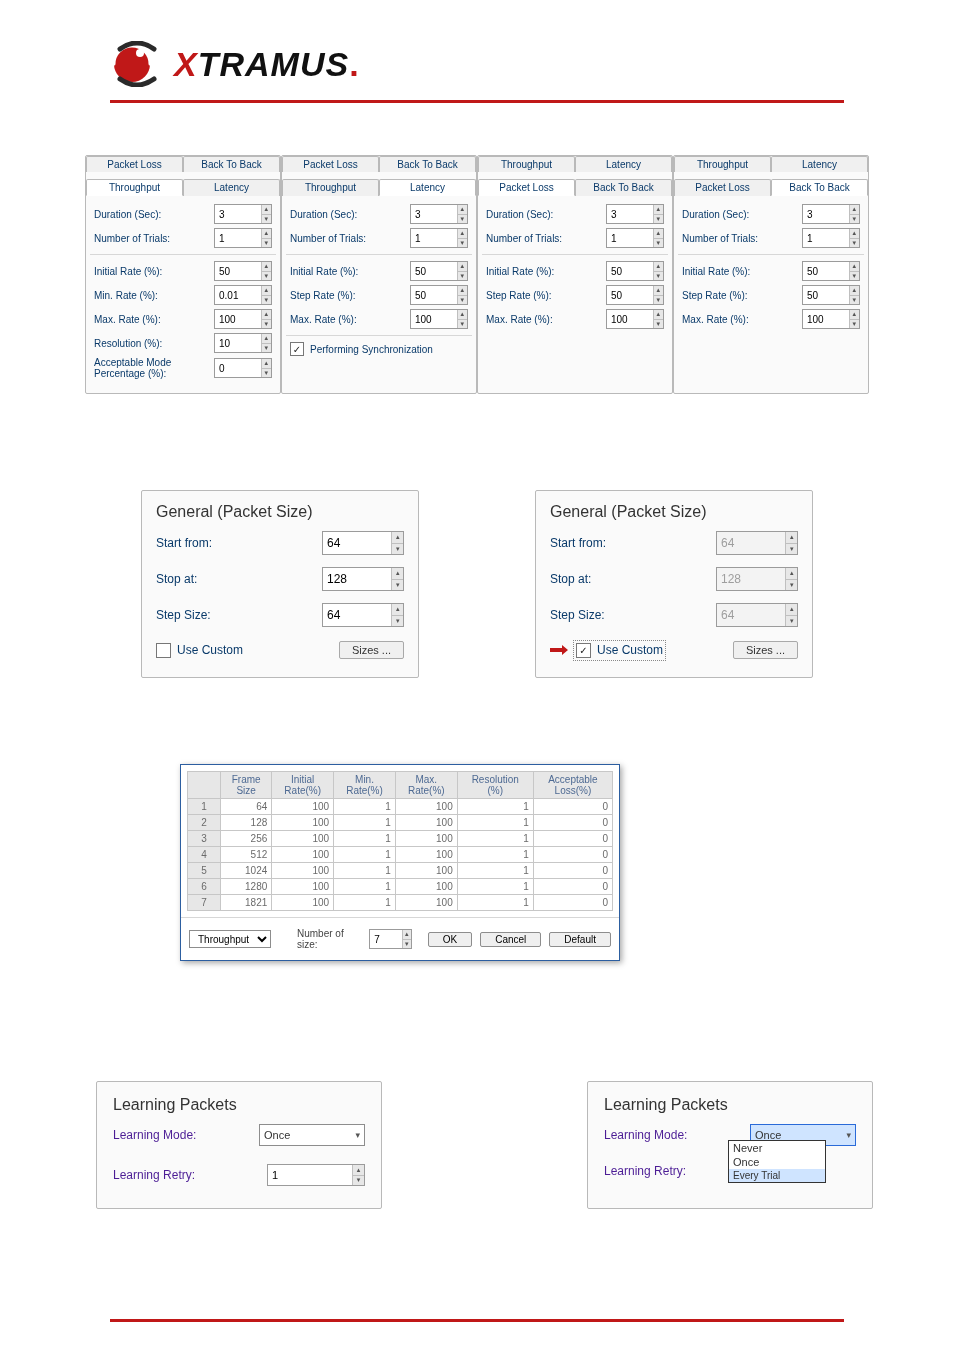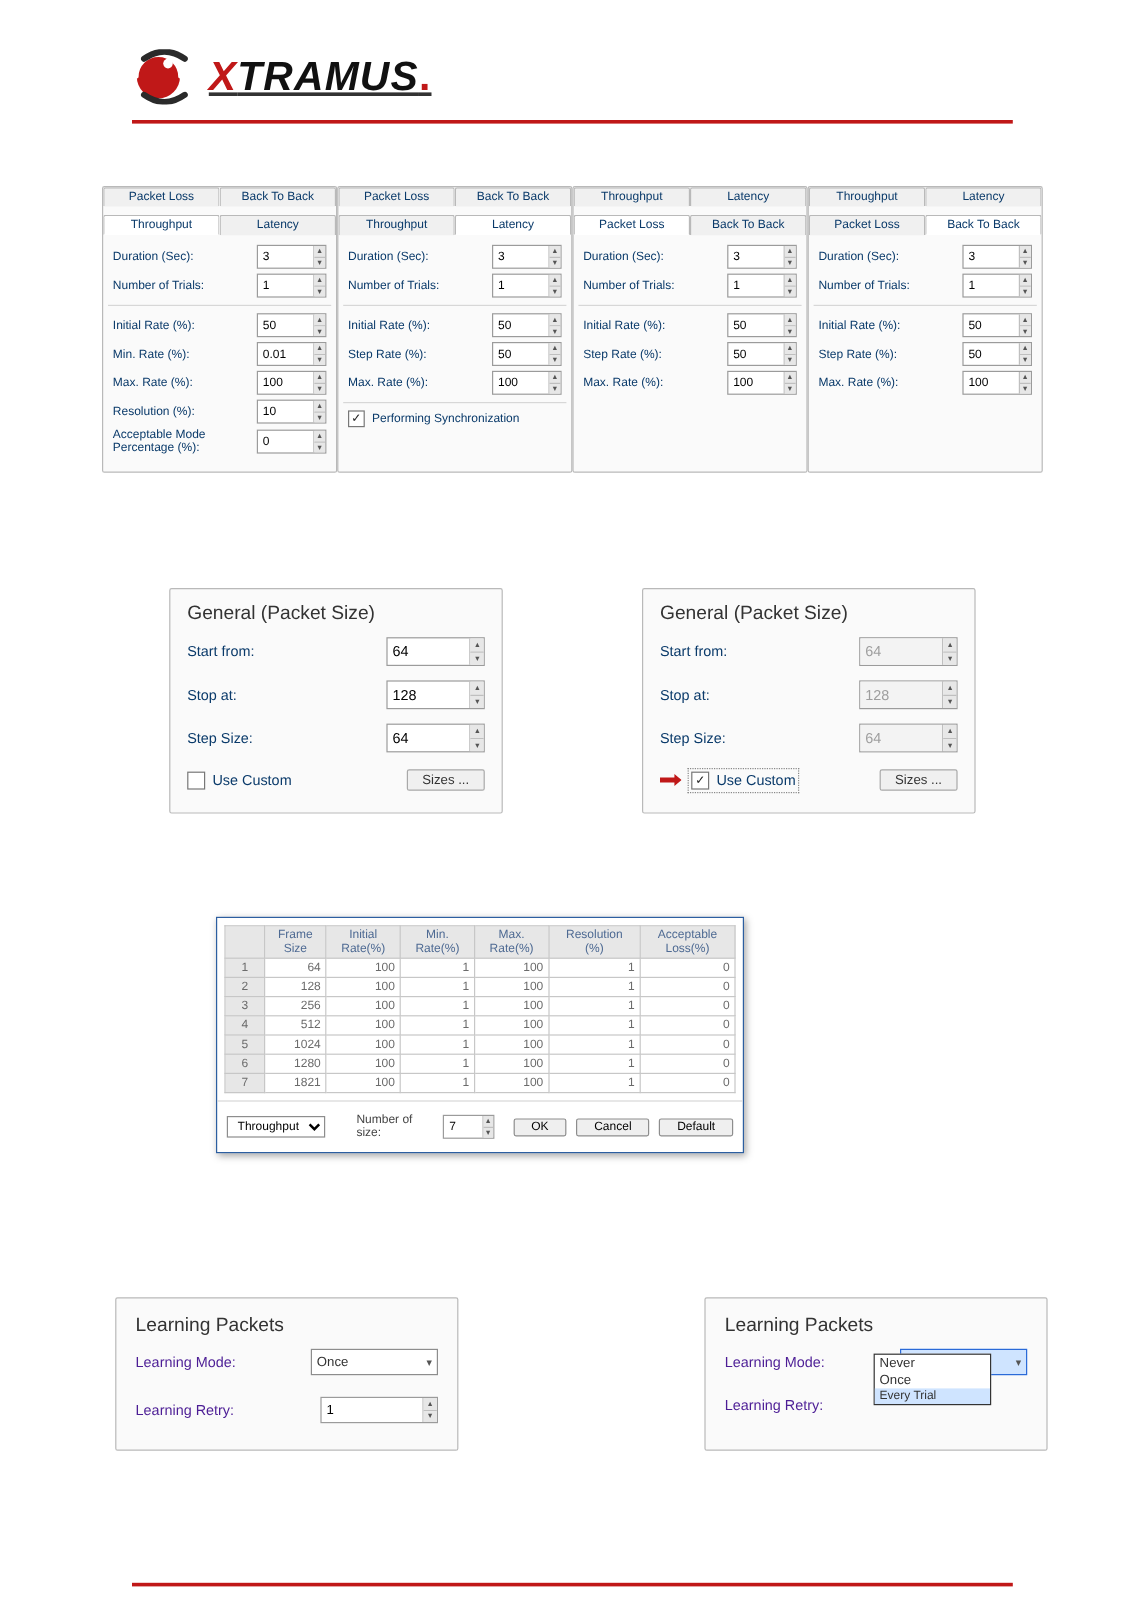--- a/index.html
+++ b/index.html
@@ -8,21 +8,21 @@
     width:954px;
     background:#fff;
     color:#333;
   }
   .page{
     padding:24px 0 32px;
   }
   
   .logo{
     display:flex;align-items:center;gap:10px;
-    margin:10px 0 6px 110px;height:60px;text-decoration:underline;
+    margin:10px 0 6px 110px;height:60px;
   }
   .logo-mark{
     width:54px;height:46px;position:relative;
   }
   .logo-mark svg{width:54px;height:46px}
   .logo-text{
     font-weight:900;font-style:italic;
     font-size:34px;letter-spacing:1px;color:#111;
   }
   .logo-text span{color:#c01818}
@@ -667,21 +667,21 @@
 
     <div class="group lp" style="position:relative">
       <span class="legend">Learning Packets</span>
       <div class="row" style="margin-top:10px">
         <label>Learning Mode:</label>
         <div class="sel2 open">
           <span>Once</span>
             <span class="caret">▾</span>
         </div>
       </div>
-      <div class="dropdown" style="left:140px;top:46px">
+      <div class="dropdown" style="left:140px;top:58px">
         <div>Never</div>
         <div>Once</div>
         <div class="sel">Every Trial</div>
       </div>
       <div class="row" style="margin-top:18px">
         <label>Learning Retry:</label>
       </div>
     </div>
   </div>
 

